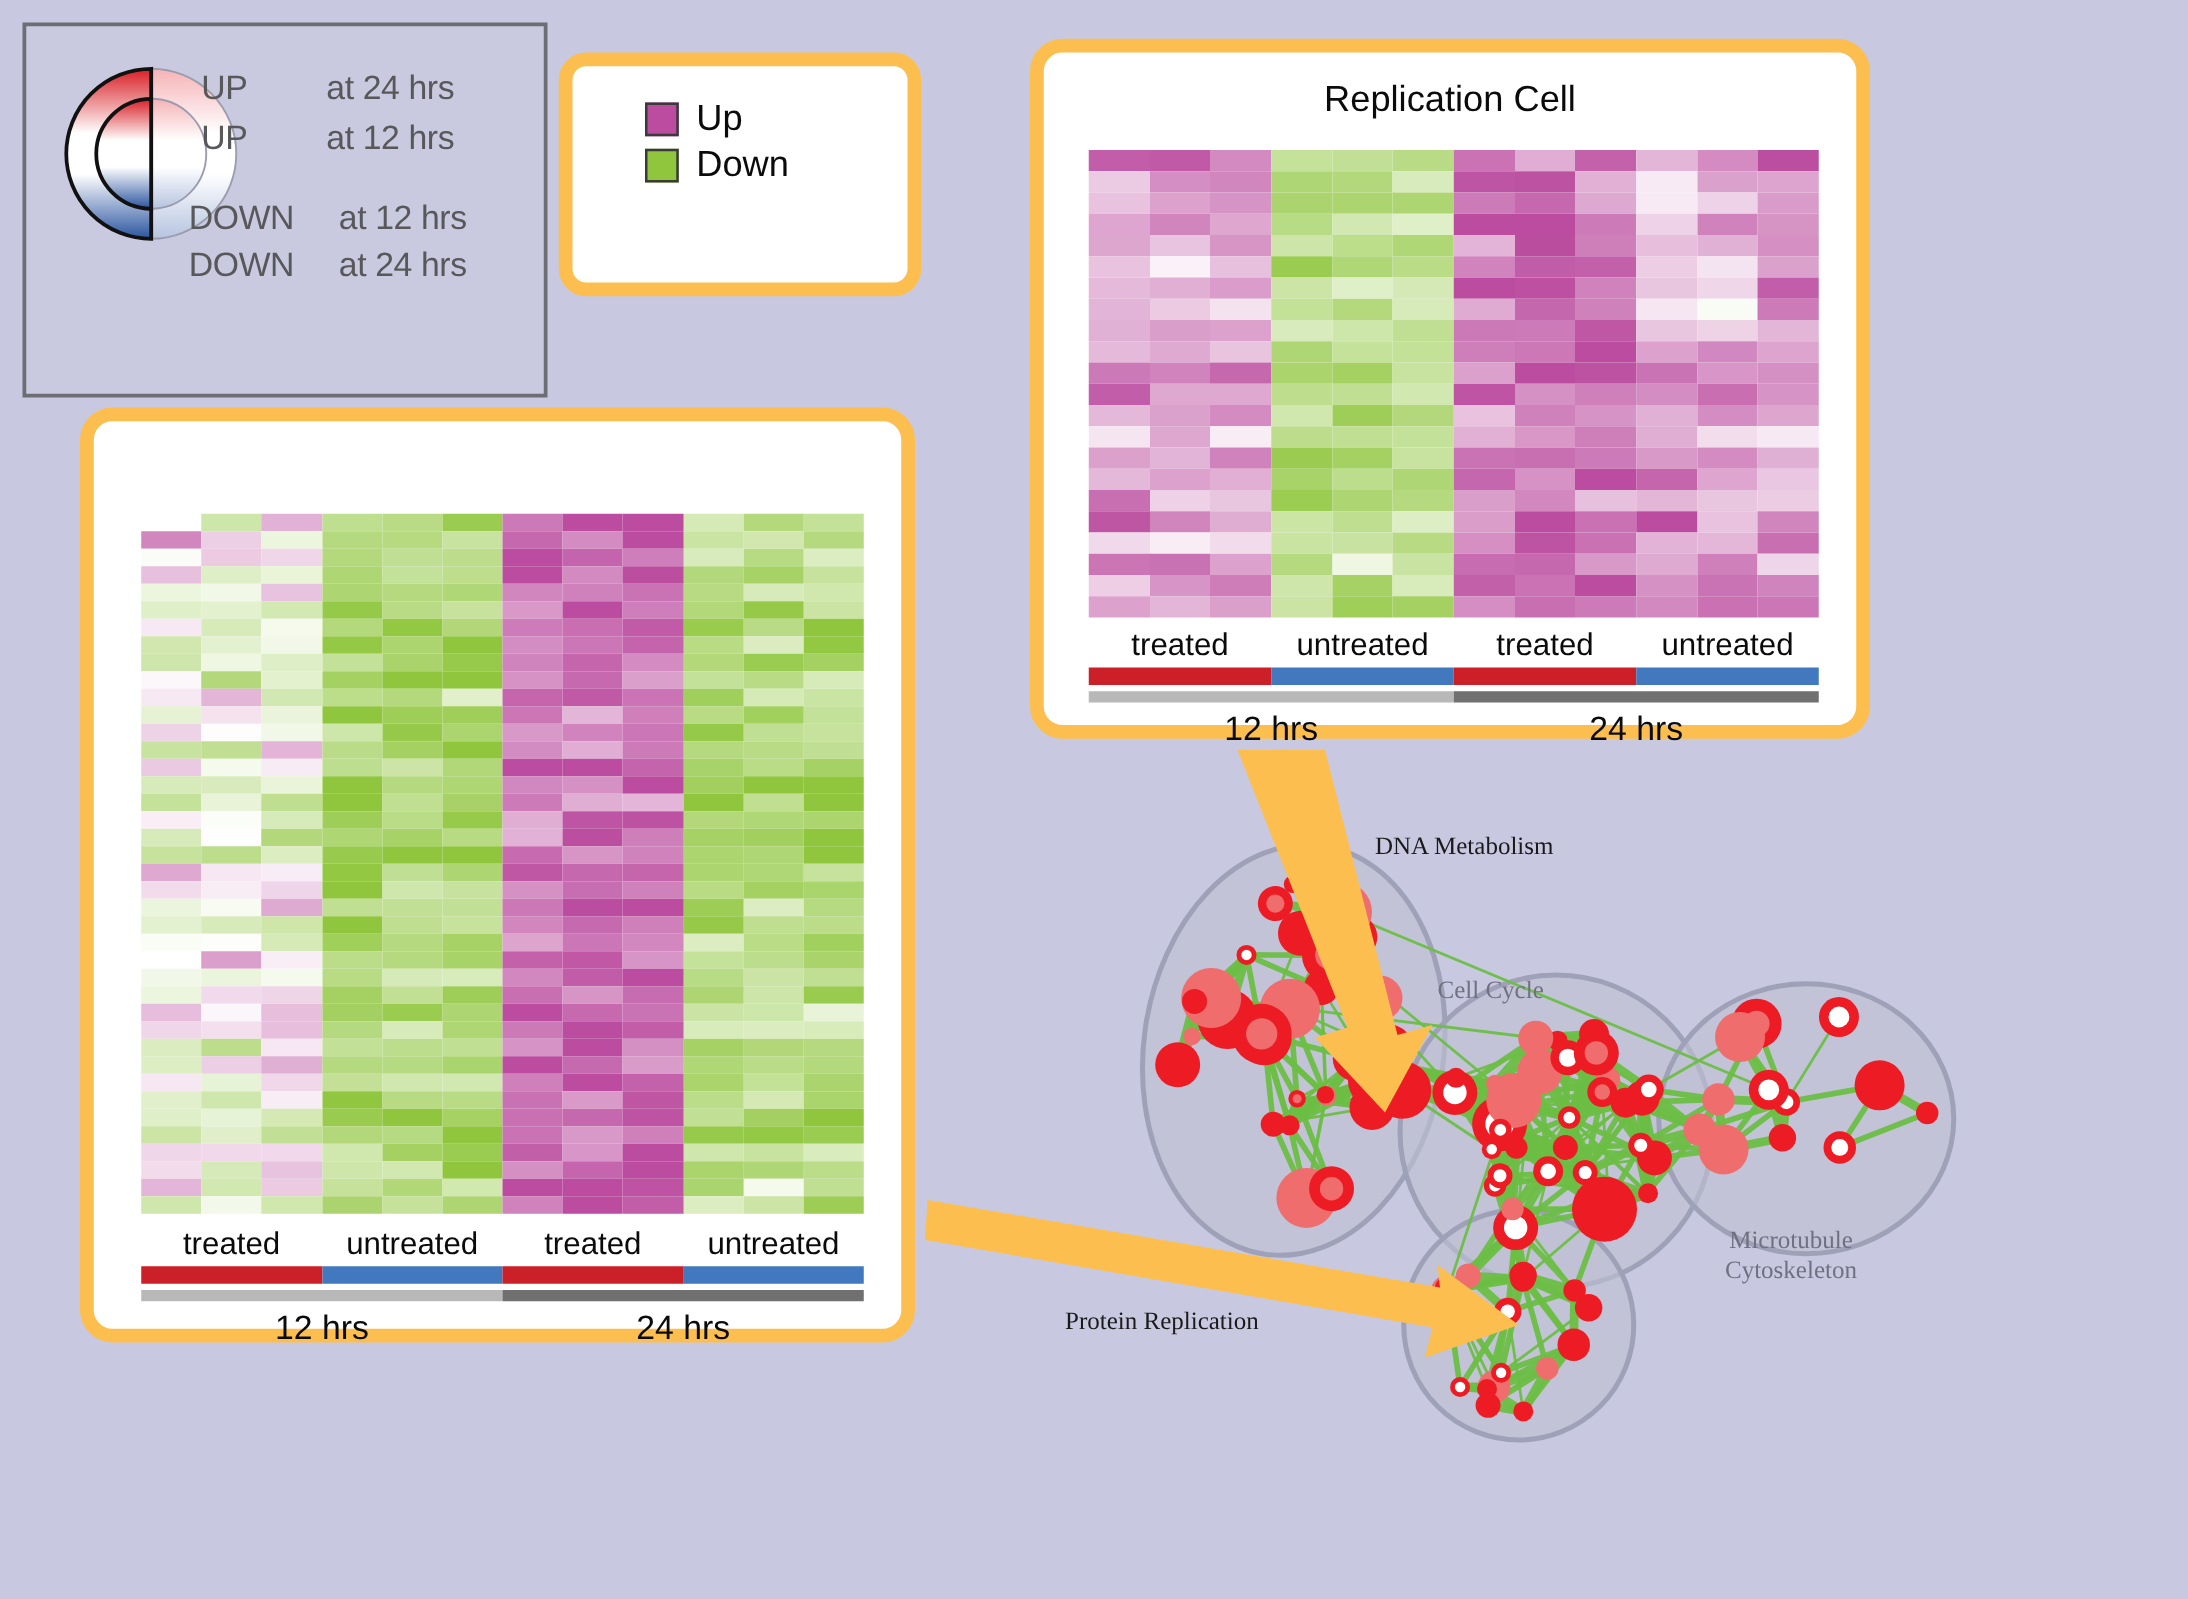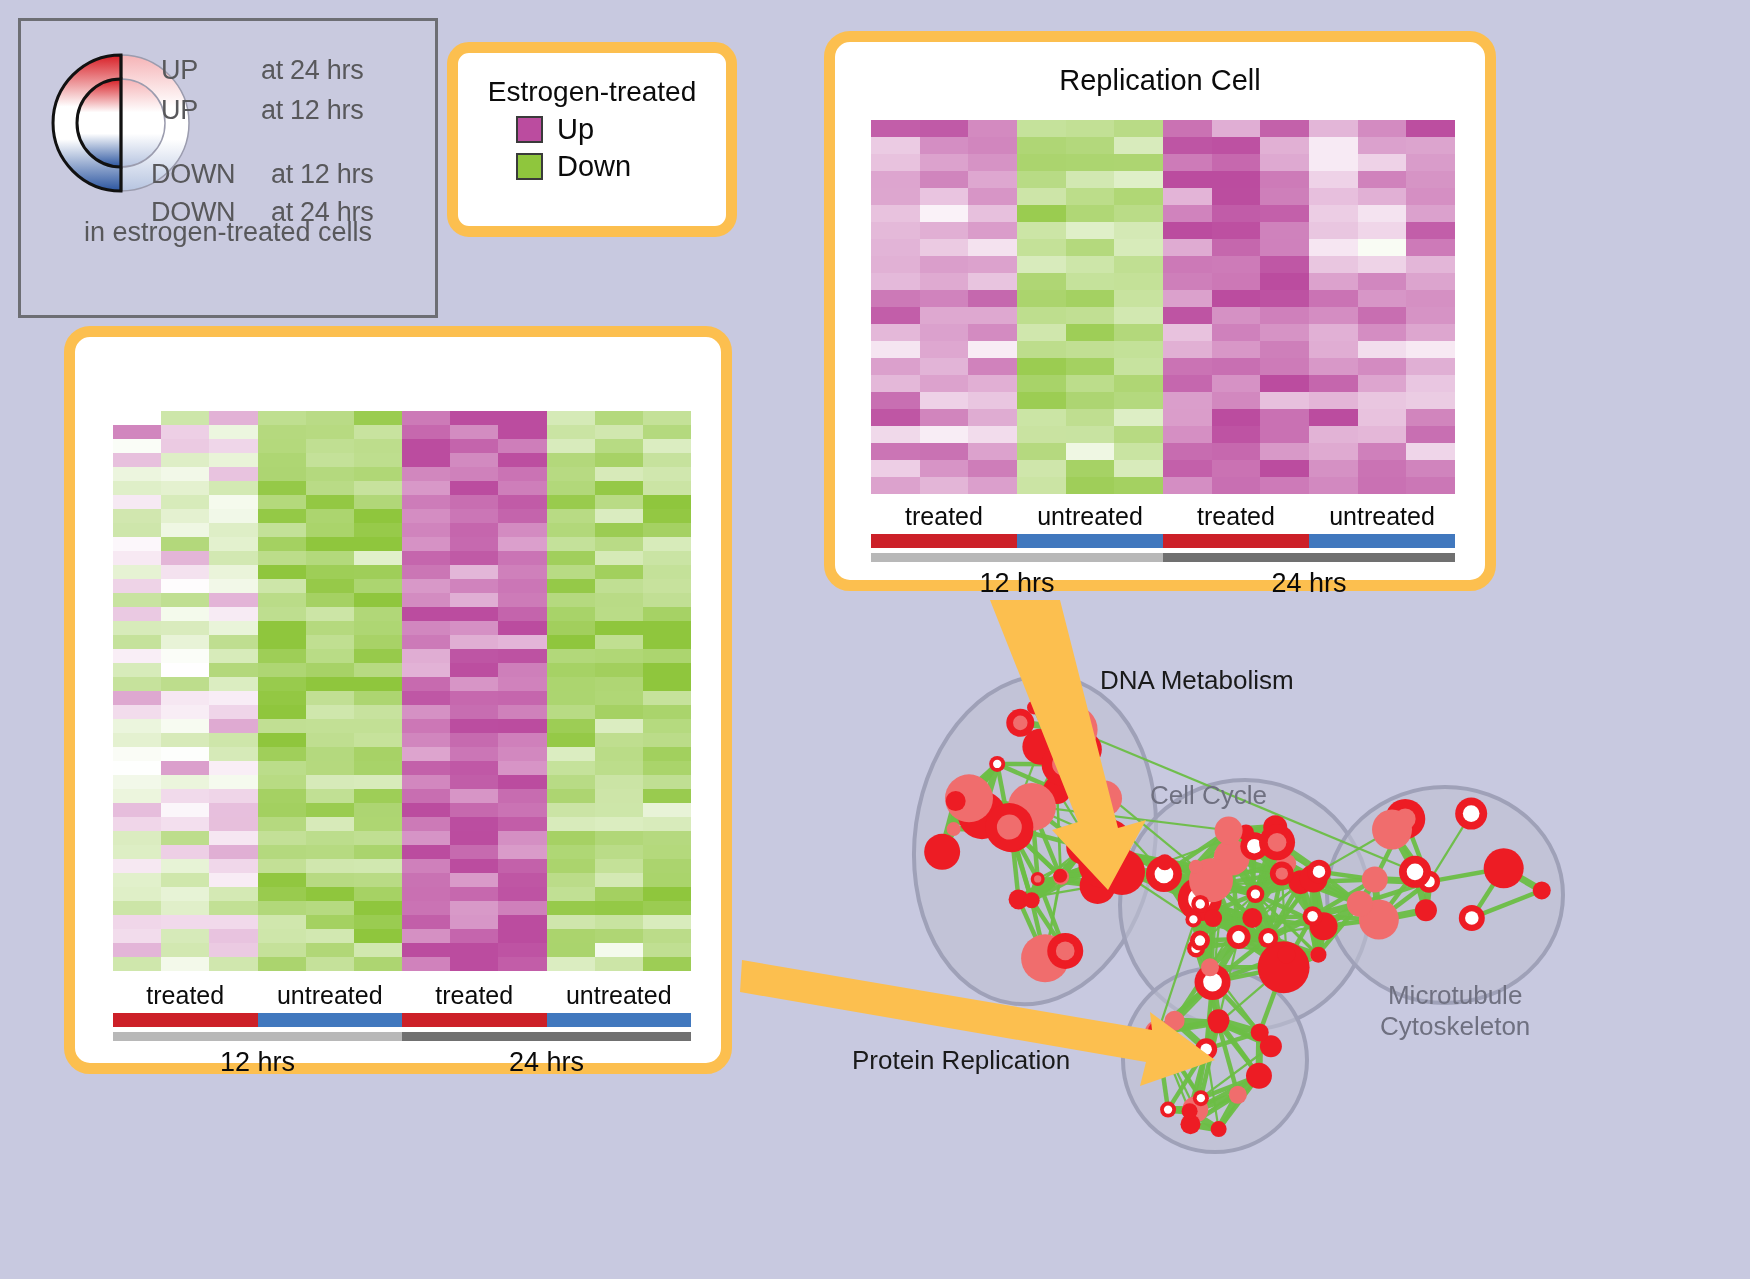--- a/index.html
+++ b/index.html
@@ -68,21 +68,21 @@
   .bar-strip { display: grid; grid-template-columns: repeat(4, 1fr); height: 14px; }
   .bar-red  { background: #cc2028; }
   .bar-blue { background: #4178be; }
   .time-strip { display: grid; grid-template-columns: repeat(2, 1fr); height: 9px; margin-top: 5px; }
   .tg-light { background: #b8b8b8; }
   .tg-dark  { background: #707070; }
   .time-labels { display: grid; grid-template-columns: repeat(2, 1fr); margin-top: 6px; }
   .time-labels span { text-align: center; font-size: 27px; color: #0b0b0b; }
 
   
-  .net-label { position: absolute; font-size: 26px; line-height: 1.2; }
+  .net-label { position: absolute; font-size: 20px; line-height: 1.2; font-family: Liberation Serif, serif; }
   #lbl-dna  { left: 1100px; top: 665px; color: #1a1a1a; }
   #lbl-cc   { left: 1150px; top: 780px; color: #6f7080; }
   #lbl-mt   { left: 1380px; top: 980px; color: #6f7080; text-align: center; }
   #lbl-ub   { left: 852px;  top: 1045px; color: #1a1a1a; }
 
   svg.net { position: absolute; left: 0; top: 0; width: 1750px; height: 1279px; pointer-events: none; }
 </style>
 </head>
 <body>
 
@@ -115,27 +115,25 @@
   <div class="key-row" style="left:140px; top:74px;">UP</div>
   <div class="key-row" style="left:240px; top:74px;">at 12 hrs</div>
 
   <div class="key-row" style="left:130px; top:138px;">DOWN</div>
   <div class="key-row" style="left:250px; top:138px;">at 12 hrs</div>
 
   <div class="key-row" style="left:130px; top:176px;">DOWN</div>
   <div class="key-row" style="left:250px; top:176px;">at 24 hrs</div>
 
   <div id="key-footer">
-    <div>in estrogen-treated cells</div>
   </div>
 </div>
 
 <div id="legend-card" class="card">
   <div class="legend-head">
-    <div>Estrogen-treated</div>
   </div>
   <div class="legend-item">
     <span class="legend-swatch" id="sw-up" style="background: rgb(187, 76, 159);"></span>
     <span class="legend-label">Up</span>
   </div>
   <div class="legend-item">
     <span class="legend-swatch" id="sw-down" style="background: rgb(143, 198, 61);"></span>
     <span class="legend-label">Down</span>
   </div>
 </div>

